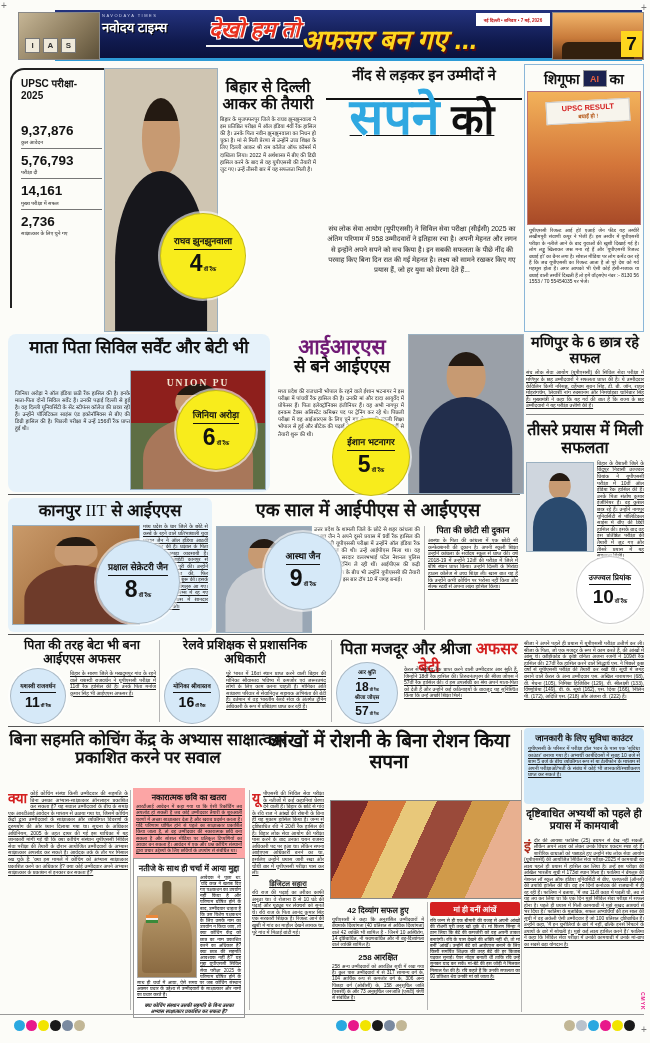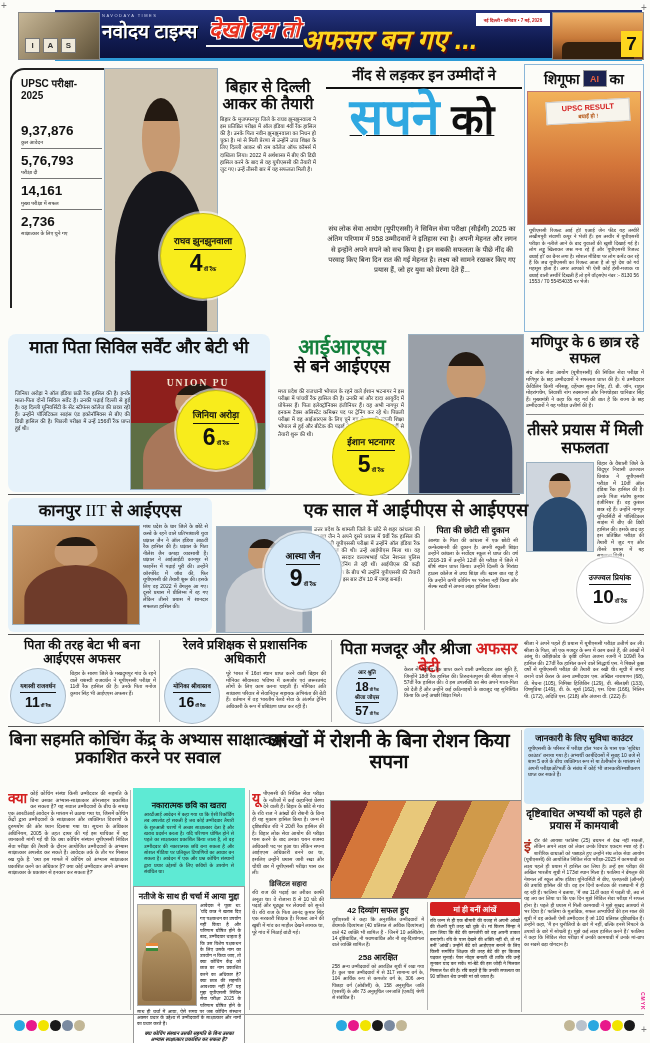--- a/index.html
+++ b/index.html
@@ -1,30 +1,30 @@
 <!DOCTYPE html>
 <html><head>
 <meta charset="utf-8">
 <style>
   html,body{margin:0;padding:0;background:#e8e8e4;}
   .page{position:relative;width:650px;height:1043px;margin:0 auto;background:#fcfcf8;
         font-family:"Liberation Sans","DejaVu Sans",sans-serif;color:#111;overflow:hidden;}
   .abs{position:absolute;}
   .b{font-weight:bold;}
-  .body-xs{font-size:5px;line-height:1.32;text-align:justify;color:#1c1c1c;}
+  .body-xs{font-size:5px;line-height:1.32;text-align:justify;color:#1c1c1c;text-decoration:underline;}
   .body-s{font-size:5.3px;line-height:1.34;text-align:justify;color:#1c1c1c;}
 
   
   .banner{left:55px;top:10px;width:587px;height:48px;background:linear-gradient(180deg,#24337e,#101a4e 65%,#0b123c);border-bottom:3px solid #2e9bd6;}
   .ias-photo{left:18px;top:12px;width:80px;height:46px;background:linear-gradient(135deg,#c6b696,#8a7a5c 60%,#5c5038);border:1px solid #888;overflow:hidden;}
   .ias-tiles{position:absolute;left:6px;bottom:6px;display:flex;gap:3px;}
   .ias-tile{width:13px;height:13px;background:#efe9da;border:1px solid #777;color:#333;font-size:8px;font-weight:bold;display:flex;align-items:center;justify-content:center;}
   .brand-wrap{left:102px;top:13px;width:100px;color:#fff;}
   .brand-small{font-size:4px;letter-spacing:1.5px;color:#cfd4ee;}
-  .brand{font-size:19px;font-weight:bold;text-shadow:1px 1px 0 #000;}
+  .brand{font-size:13px;font-weight:bold;text-shadow:1px 1px 0 #000;}
   .tagline1{left:206px;top:13px;font-size:22px;font-weight:bold;font-style:italic;color:#e8301e;
             text-shadow:-1px -1px 0 #fff,1px -1px 0 #fff,-1px 1px 0 #fff,1px 1px 0 #fff;
             border-bottom:2px solid #f4f4f4;padding:0 3px 2px;}
   .tagline2{left:301px;top:20px;font-size:27px;font-weight:bold;font-style:italic;color:#ffd61e;text-shadow:1.5px 1.5px 0 #5a0e0e;}
   .dateline{left:476px;top:13px;width:74px;height:13px;background:#fff;color:#c01818;font-size:4.6px;font-weight:bold;display:flex;align-items:center;justify-content:center;}
   .study-photo{left:552px;top:12px;width:90px;height:46px;background:linear-gradient(180deg,#f0b46a,#c87a3a 55%,#6a3a18);border:1px solid #888;overflow:hidden;}
   .study-photo::after{content:"";position:absolute;left:10%;bottom:0;width:80%;height:38%;background:#33200e;border-radius:6px 6px 0 0;}
   .pageno{left:621px;top:31px;width:21px;height:26px;background:#ffd61e;color:#111;font-size:19px;font-weight:bold;display:flex;align-items:center;justify-content:center;}
   .crop{color:#777;font-size:10px;}
 
@@ -60,21 +60,21 @@
   .badge .bnum{font-size:23px;line-height:1;}
   .badge .bsuf{font-size:5.5px;margin-left:1px;}
   .badge.yellow{background:#f8ec1c;}
   .badge.blue{background:#d6e9f8;}
   .badge.white{background:#fff;}
   .badge.sm .bname{font-size:6px;}
   .badge.sm .bnum{font-size:14px;}
   .badge.sm .bsuf{font-size:4.5px;}
 
   
-  .kicker{left:326px;top:64px;width:196px;text-align:center;font-size:14.5px;font-weight:bold;border-bottom:2px solid #111;padding-bottom:3px;white-space:nowrap;}
+  .kicker{left:326px;top:64px;width:196px;text-align:center;font-size:14.5px;font-weight:bold;border-bottom:2px solid #111;padding-bottom:14px;white-space:nowrap;}
   .headline{left:322px;top:92px;width:200px;text-align:center;font-weight:bold;line-height:1;text-decoration:underline;}
   .hl-blue{color:#2fa8e1;font-size:50px;}
   .hl-black{color:#0f0f0f;font-size:42px;}
   .hl-line2{color:#0f0f0f;font-size:34px;margin-top:4px;}
   .intro{left:324px;top:224px;width:196px;font-size:6.9px;line-height:1.5;text-align:center;color:#1a1a1a;}
   .bihar-story{left:220px;top:78px;width:96px;}
   .bihar-title{font-size:15.5px;font-weight:bold;text-align:center;line-height:1.1;margin-bottom:4px;}
 
   
   .ai-box{left:524px;top:64px;width:120px;height:268px;border:1px solid #8ab6d8;box-sizing:border-box;padding:2px;}
@@ -86,49 +86,49 @@
   .ai-banner .l1{color:#d42020;font-size:7.5px;font-weight:bold;}
   .ai-banner .l2{color:#b45818;font-size:5.5px;font-weight:bold;}
   .ai-body{font-size:4.9px;line-height:1.3;text-align:justify;padding:3px 2px;color:#1c1c1c;}
 
   
   .mata-box{left:8px;top:334px;width:262px;height:158px;background:#e6f2fa;border-radius:8px;}
   .sec-title{font-weight:bold;text-align:center;line-height:1.12;}
   .mata-title{font-size:17px;padding-top:4px;}
   .mata-body{position:absolute;left:7px;top:56px;width:115px;}
   .irs-title{left:278px;top:336px;width:128px;text-align:center;font-weight:bold;line-height:1.05;}
-  .irs-blue{color:#15803d;font-size:21px;}
+  .irs-blue{color:#701a75;font-size:21px;}
   .irs-rest{font-size:17px;color:#0f0f0f;}
   .irs-body{left:278px;top:388px;width:126px;height:102px;overflow:hidden;}
   .sidebar-mid{left:526px;top:334px;width:118px;}
   .manipur-title{font-size:14.5px;margin-bottom:3px;}
   .third-title{font-size:16px;margin:6px 0 3px;}
 
   
   .kanpur-box{left:8px;top:498px;width:204px;height:134px;background:#e6f2fa;border-radius:6px;box-sizing:border-box;padding:3px 4px;}
   .kanpur-title{font-size:16.5px;white-space:nowrap;}
   .latin-serif{font-family:"Liberation Serif",serif;font-weight:normal;}
-  .eksaal-box{left:216px;top:498px;width:304px;height:134px;padding-left:48px;}
+  .eksaal-box{left:216px;top:498px;width:304px;height:134px;}
   .eksaal-title{font-size:18px;padding-top:2px;white-space:nowrap;}
   .eksaal-body{left:314px;top:526px;width:106px;height:104px;overflow:hidden;}
   .substory{left:428px;top:524px;width:90px;}
   .sub-title{font-size:8.5px;font-weight:bold;text-align:center;margin-bottom:2px;}
 
   
   .pt-title{font-size:12.5px;}
   .b4-body{position:absolute;}
   .srija-title{left:336px;top:640px;width:186px;text-align:center;font-weight:bold;font-size:16px;line-height:1.1;}
   .srija-red{color:#d42020;}
 
   
   .coach-title{left:8px;top:730px;width:280px;font-size:16.5px;}
   .dropcap{float:left;font-weight:bold;color:#d42020;font-size:14px;line-height:1;padding:1px 3px 0 0;}
   .dropcap.dark{color:#b03020;}
   .col{position:absolute;overflow:hidden;}
-  .beige-box{background:#5eead4;padding:11px;box-sizing:border-box;}
+  .beige-box{background:#fca5a5;padding:3px;box-sizing:border-box;}
   .box-title{font-size:8px;font-weight:bold;text-align:center;margin-bottom:2px;}
   .natije-box{border:1px solid #999;background:#fff;padding:3px;box-sizing:border-box;}
   .parl{float:left;width:58px;height:100px;margin:1px 3px 1px 0;position:relative;overflow:hidden;border:1px solid #aaa;
         background:linear-gradient(180deg,#dfd2b4 8%,#c9b08a 30%,#9a7a50);}
   .parl .dome{position:absolute;left:7%;top:26%;width:86%;height:70%;background:linear-gradient(#b99a6a,#8a6a42);border-radius:50% 50% 4px 4px;}
   .parl .emblem{position:absolute;left:50%;top:4%;width:16%;height:24%;transform:translateX(-50%);background:#6a5a3a;border-radius:3px 3px 0 0;}
   .parl .flag{position:absolute;left:14%;top:38%;width:12px;height:8px;background:linear-gradient(#e8883a 33%,#f4f4f4 33% 66%,#3a8a3a 66%);}
   .closing{font-size:5px;font-style:italic;text-align:center;font-weight:bold;margin-top:3px;}
   .ravi-title{left:258px;top:730px;width:262px;font-size:19px;}
   .digital-title{font-size:7px;font-weight:bold;text-align:center;margin:3px 0 1px;}
@@ -287,20 +287,27 @@
     <div class="sec-title kanpur-title">
       <span>कानपुर</span>
       <span class="latin-serif">IIT</span>
       <span>से आईएएस</span>
     </div>
     <div class="body-xs" style="margin-top:3px;">
       <span class="prakshal-photo person"></span>
       <span>मध्य प्रदेश के धार जिले के छोटे से कस्बे के रहने वाले प्रतिभाशाली युवा प्रक्षाल जैन ने ऑल इंडिया आठवीं रैंक हासिल की है। प्रक्षाल के पिता नीलेश जैन कपड़ा व्यवसायी हैं। प्रक्षाल ने आईआईटी कानपुर से फाइनेंस में पढ़ाई पूरी की। उन्होंने कॉरपोरेट में जॉब की, फिर यूपीएससी की तैयारी शुरू की। इसके लिए वह 2022 में बेंगलुरु आ गए। दूसरे प्रयास में प्रीलिम्स में रह गए लेकिन तीसरे प्रयास में शानदार सफलता हासिल की।</span>
     </div>
   </section>
+  <div class="badge blue" style="left:96px;top:540px;width:84px;height:84px;">
+    <div class="bname">प्रक्षाल सेक्रेटरी जैन</div>
+    <div class="brank">
+        <span class="bnum">8</span>
+        <span class="bsuf">वीं रैंक</span>
+      </div>
+  </div>
 
   <section class="abs eksaal-box">
     <div class="sec-title eksaal-title">एक साल में आईपीएस से आईएएस</div>
   </section>
   <div class="photo person astha-photo"></div>
   <div class="badge blue" style="left:264px;top:532px;width:78px;height:78px;">
     <div class="bname">आस्था जैन</div>
     <div class="brank">
         <span class="bnum">9</span>
         <span class="bsuf">वीं रैंक</span>

